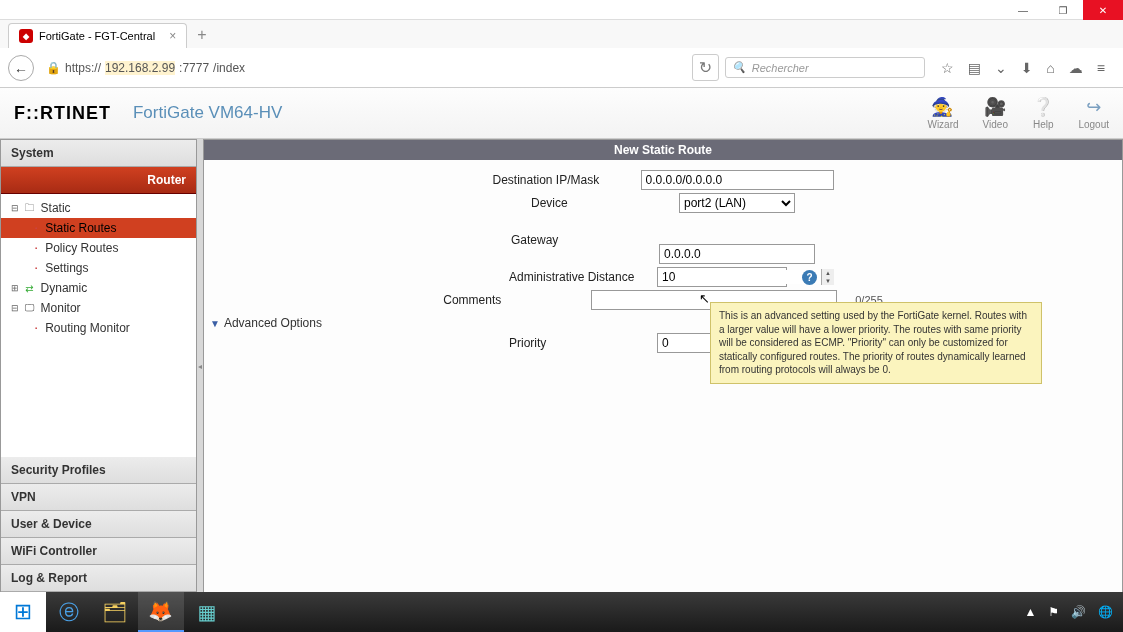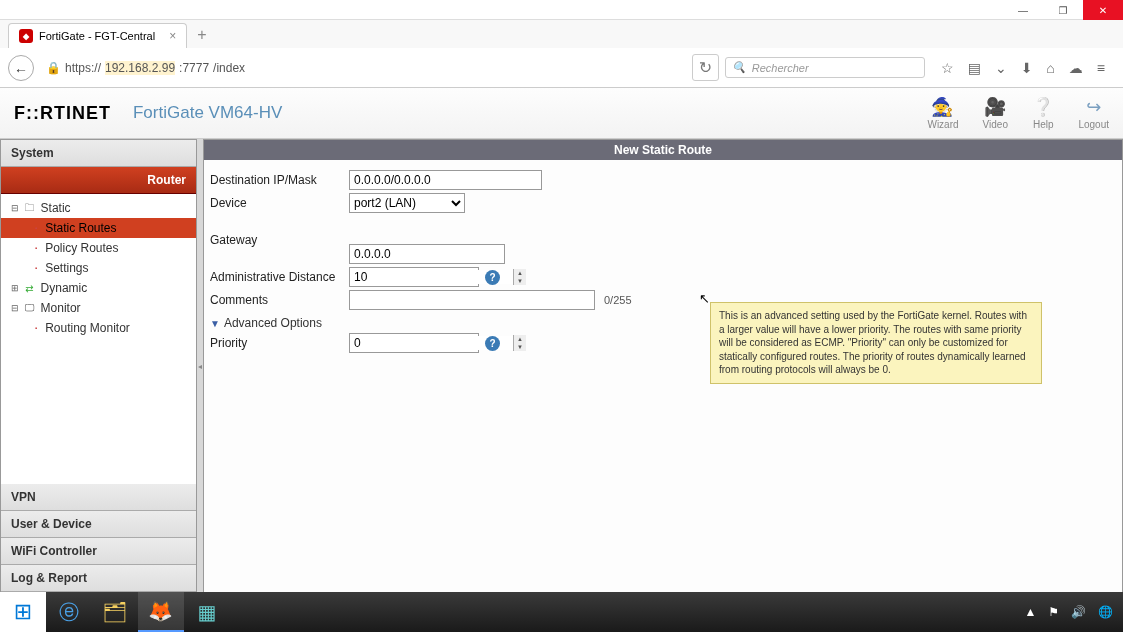--- a/index.html
+++ b/index.html
@@ -49,21 +49,21 @@
     .tree-node.l2::before { content: "▪"; color: #c44; margin-right: 4px; font-size: 6px; }
     .tree-node.active { background: #d04020; color: #000000; }
     .tree-toggle { font-size: 9px; color: #666; }
     .tree-ic { width: 14px; height: 12px; display: inline-flex; align-items: center; justify-content: center; font-size: 10px; }
     .sidebar-handle { width: 7px; background: #d8d8d8; border-right: 1px solid #999; display: flex; align-items: center; justify-content: center; font-size: 8px; color: #888; }
     
     
     .main { flex: 1; background: #fdfdfd; border: 1px solid #999; border-left: none; display: flex; flex-direction: column; }
     .panel-title { background: #6b6b77; color: #fff; text-align: center; font-size: 12px; font-weight: bold; padding: 3px; }
     .form-area { padding: 10px 6px; font-size: 12px; position: relative; }
-    .form-row { display: flex; align-items: center; gap: 3px; margin-bottom: 3px; }
+    .form-row { display: flex; align-items: center; gap: 12px; margin-bottom: 3px; justify-content: center; }
     .form-label { width: 136px; color: #222; }
     .inp { border: 1px solid #999; padding: 2px 4px; font-size: 12px; height: 20px; background: #fff; }
     .inp.w1 { width: 193px; }
     .sel { width: 116px; height: 20px; border: 1px solid #999; font-size: 12px; background: #fff; }
     .inp.w2 { width: 156px; margin-top: 28px; }
     .spin { width: 130px; height: 20px; border: 1px solid #999; display: flex; align-items: center; background: #fff; }
     .spin input { border: none; flex: 1; padding: 0 4px; font-size: 12px; outline: none; }
     .spin-btns { display: flex; flex-direction: column; border-left: 1px solid #aaa; }
     .spin-btn { font-size: 6px; padding: 0 3px; line-height: 8px; color: #555; background: #eee; }
     .comment-box { width: 246px; height: 20px; border: 1px solid #999; resize: none; background: #fff; }
@@ -171,20 +171,21 @@
         <span class="tree-ic" style="color:#3a3">⇄</span>
         <span>Dynamic</span>
       </div>
       <div class="tree-node">
         <span class="tree-toggle">⊟</span>
         <span class="tree-ic">🖵</span>
         <span>Monitor</span>
       </div>
       <div class="tree-node l2">Routing Monitor</div>
     </div>
+    <div class="sidebar-section">Security Profiles</div>
     <div class="sidebar-section">VPN</div>
     <div class="sidebar-section">User &amp; Device</div>
     <div class="sidebar-section">WiFi Controller</div>
     <div class="sidebar-section">Log &amp; Report</div>
   </div>
 
   <div class="sidebar-handle">◂</div>
 
   <div class="main">
     <div class="panel-title">New Static Route</div>

